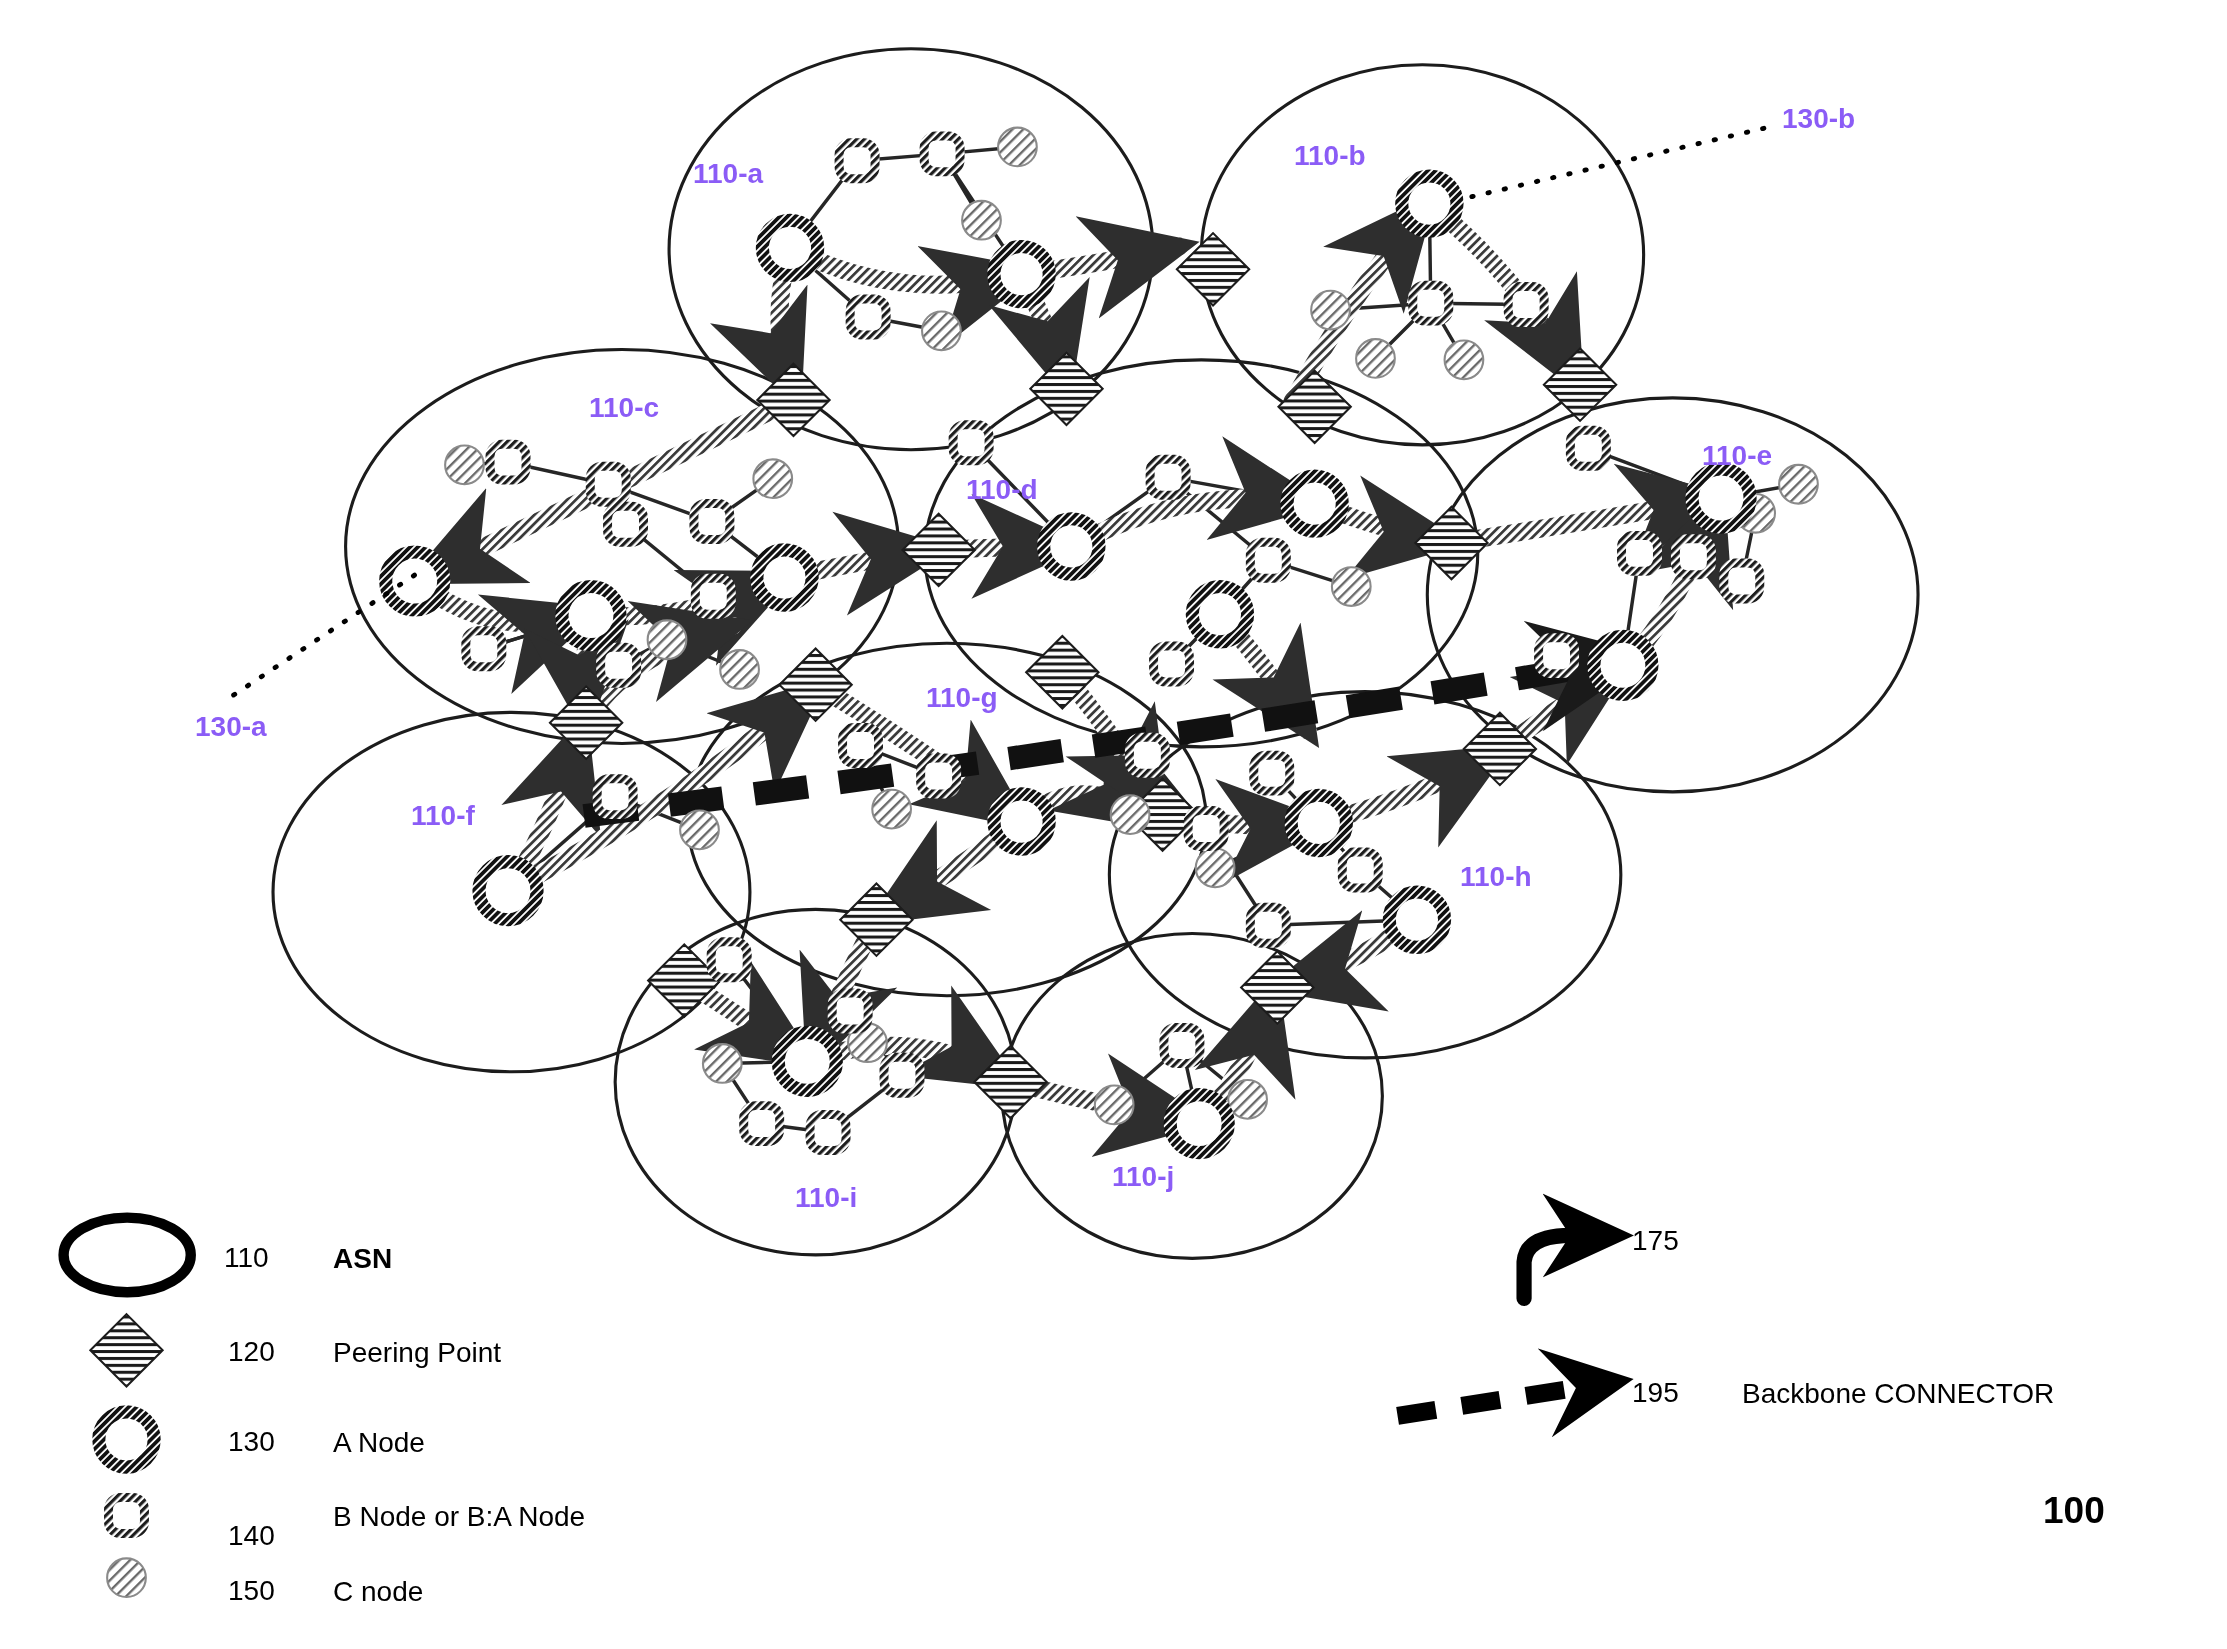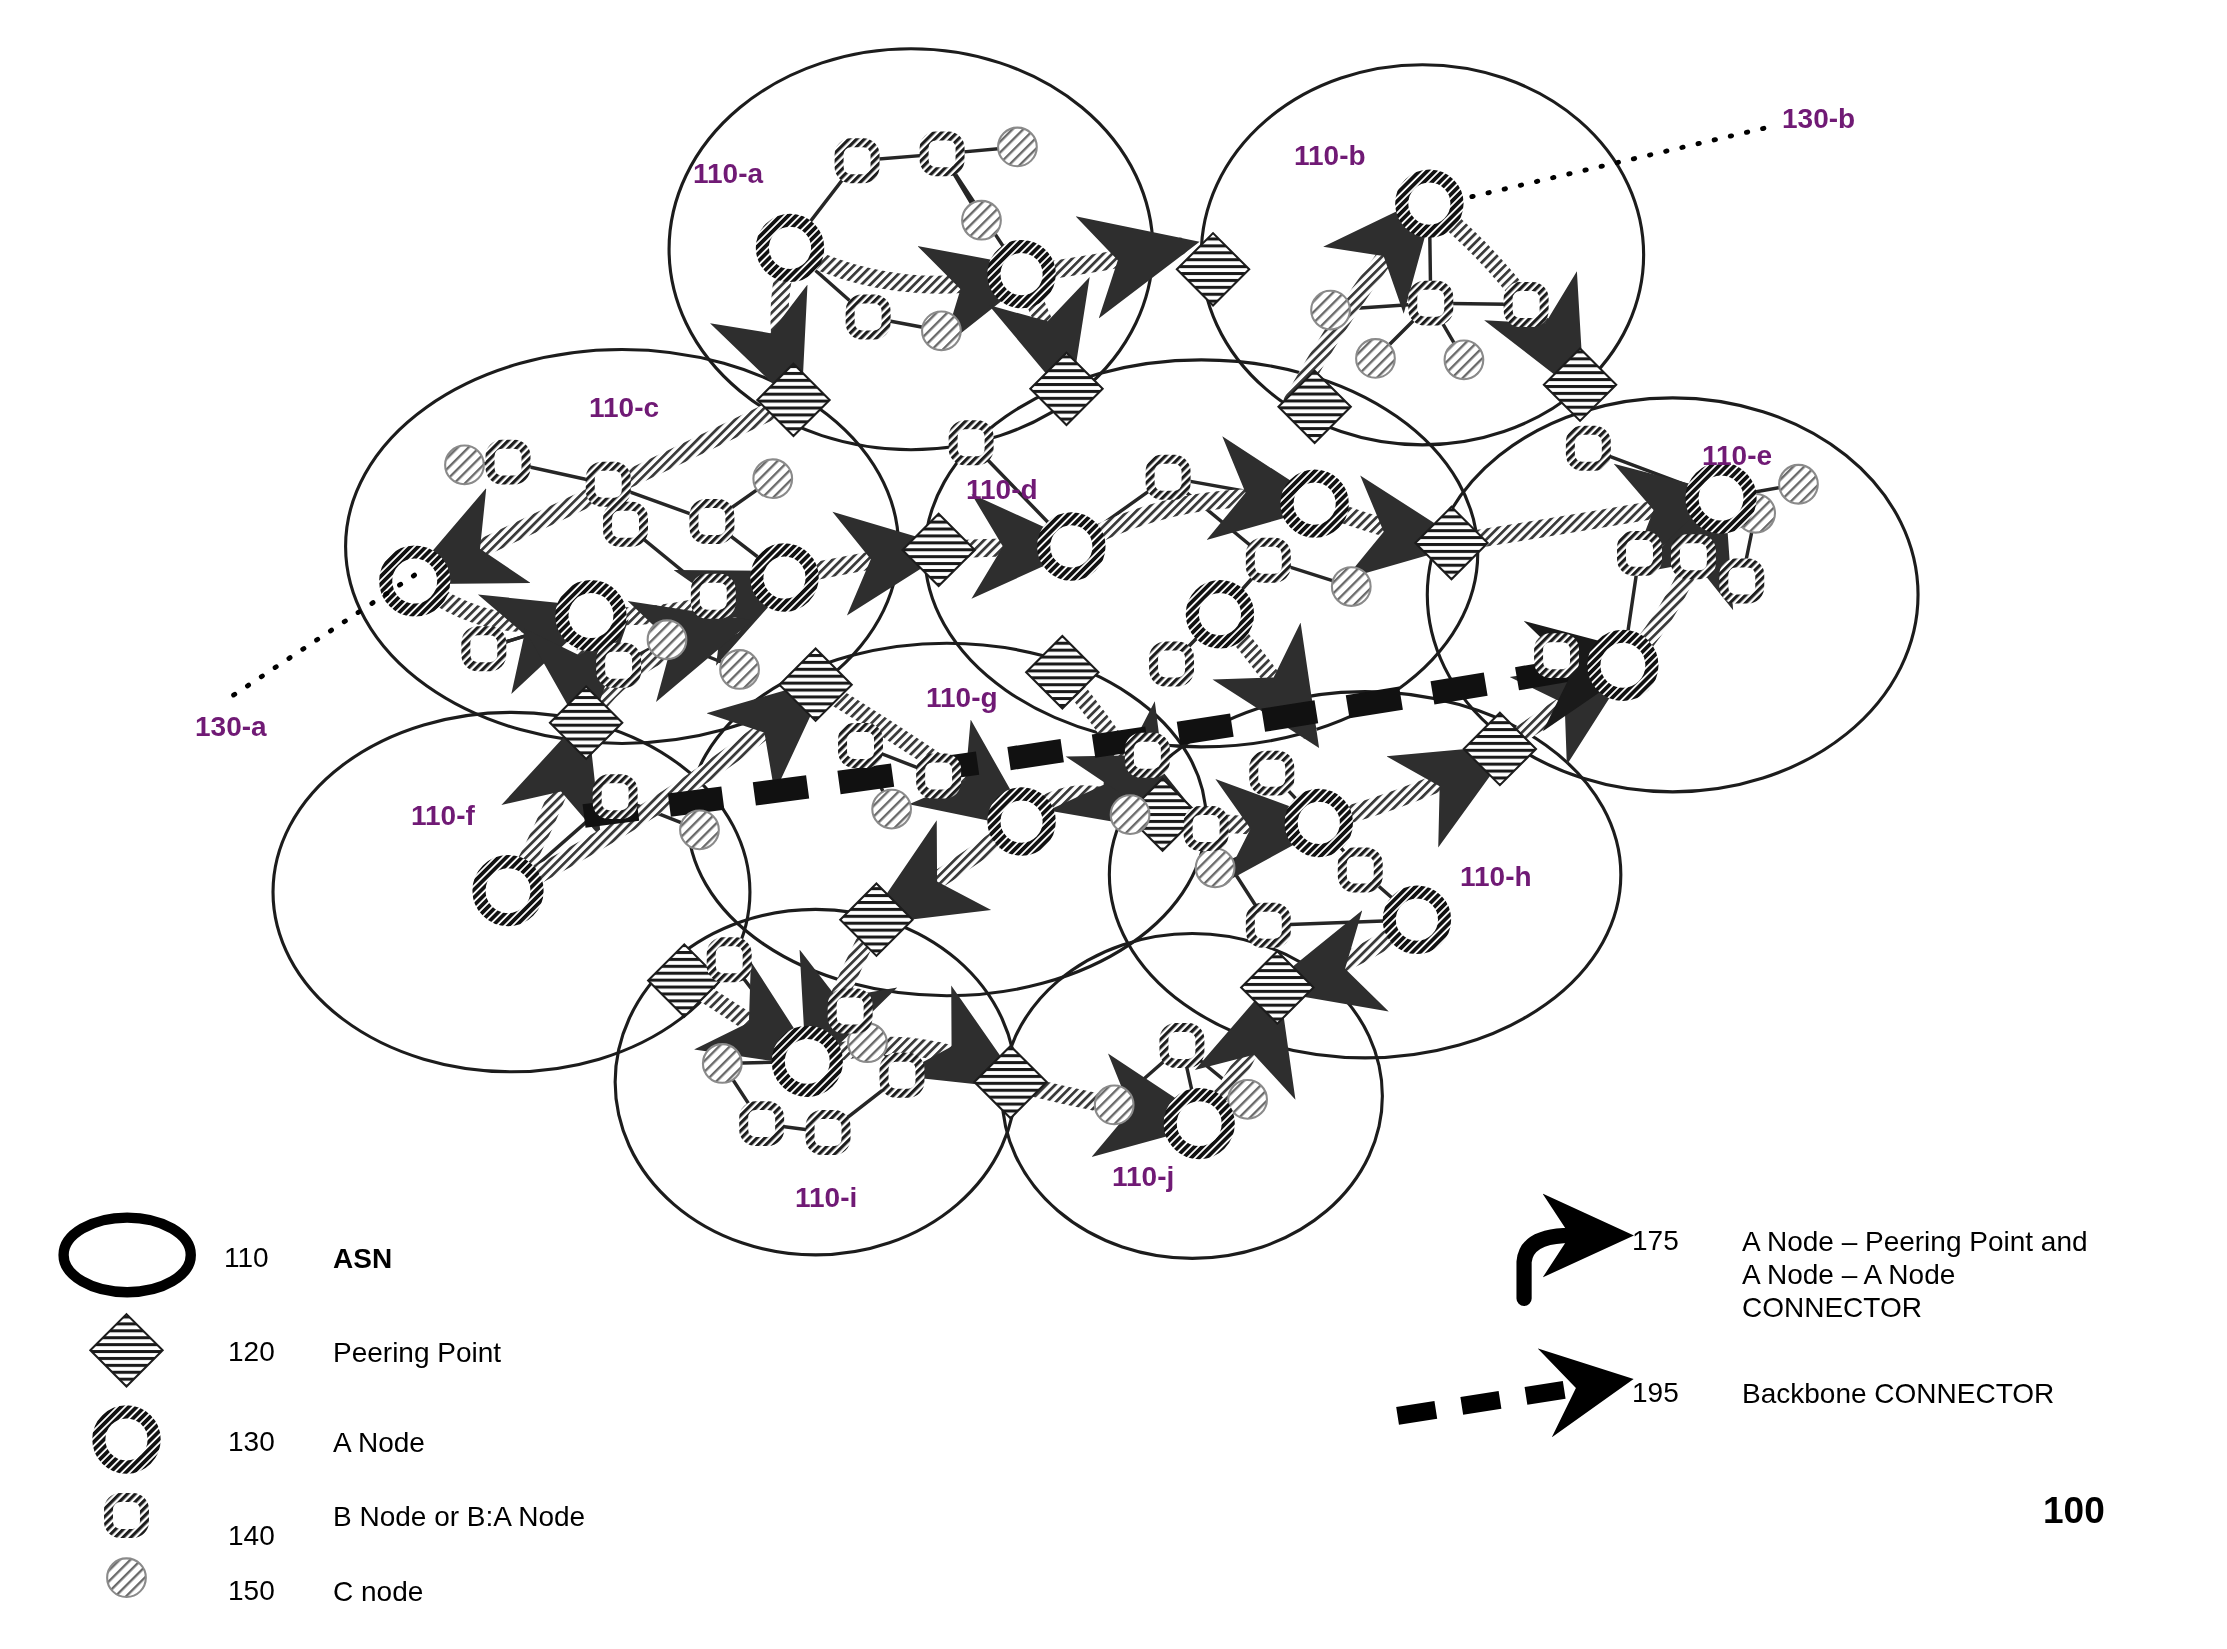--- a/index.html
+++ b/index.html
@@ -5,21 +5,21 @@
 <style>
   html,body{margin:0;padding:0;background:#ffffff;}
   body{
     width:2227px;height:1650px;position:relative;overflow:hidden;
     font-family:"Liberation Sans", sans-serif;color:#000;
   }
   #figure{position:absolute;inset:0;}
   svg.canvas{position:absolute;left:0;top:0;width:2227px;height:1650px;}
   .lbl{
     position:absolute;font-weight:bold;font-size:28px;line-height:1;
-    white-space:nowrap;color:#701a75;font-family:"Liberation Sans", sans-serif;
+    white-space:nowrap;color:#8b5cf6;font-family:"Liberation Sans", sans-serif;
   }
   .legend-txt{
     position:absolute;font-size:28px;line-height:1.18;white-space:pre-line;
     color:#000;font-family:"Liberation Sans", sans-serif;
   }
   .legend-num{
     position:absolute;font-size:28px;color:#000;white-space:nowrap;
     font-family:"Liberation Sans", sans-serif;
   }
   .fignum{
@@ -343,23 +343,20 @@
   <div class="legend-num" style="left:228px;top:1426px;">130</div>
   <div class="legend-txt" style="left:333px;top:1426px;">A Node</div>
 
   <div class="legend-num" style="left:228px;top:1500px;margin-top:20px;">140</div>
   <div class="legend-txt" style="left:333px;top:1500px;">B Node or B:A Node</div>
 
   <div class="legend-num" style="left:228px;top:1575px;">150</div>
   <div class="legend-txt" style="left:333px;top:1575px;">C node</div>
 
   <div class="legend-num" style="left:1632px;top:1225px;">175</div>
-  <div class="legend-txt" style="left:1742px;top:1225px;">A Node – Peering Point and
-A Node – A Node
-CONNECTOR</div>
 
   <div class="legend-num" style="left:1632px;top:1377px;">195</div>
   <div class="legend-txt" style="left:1742px;top:1377px;">Backbone CONNECTOR</div>
 
   <div class="fignum" style="left:2019px;top:1490px;margin-left:24px;">100</div>
 
 </div>
 
 
 </body></html>

